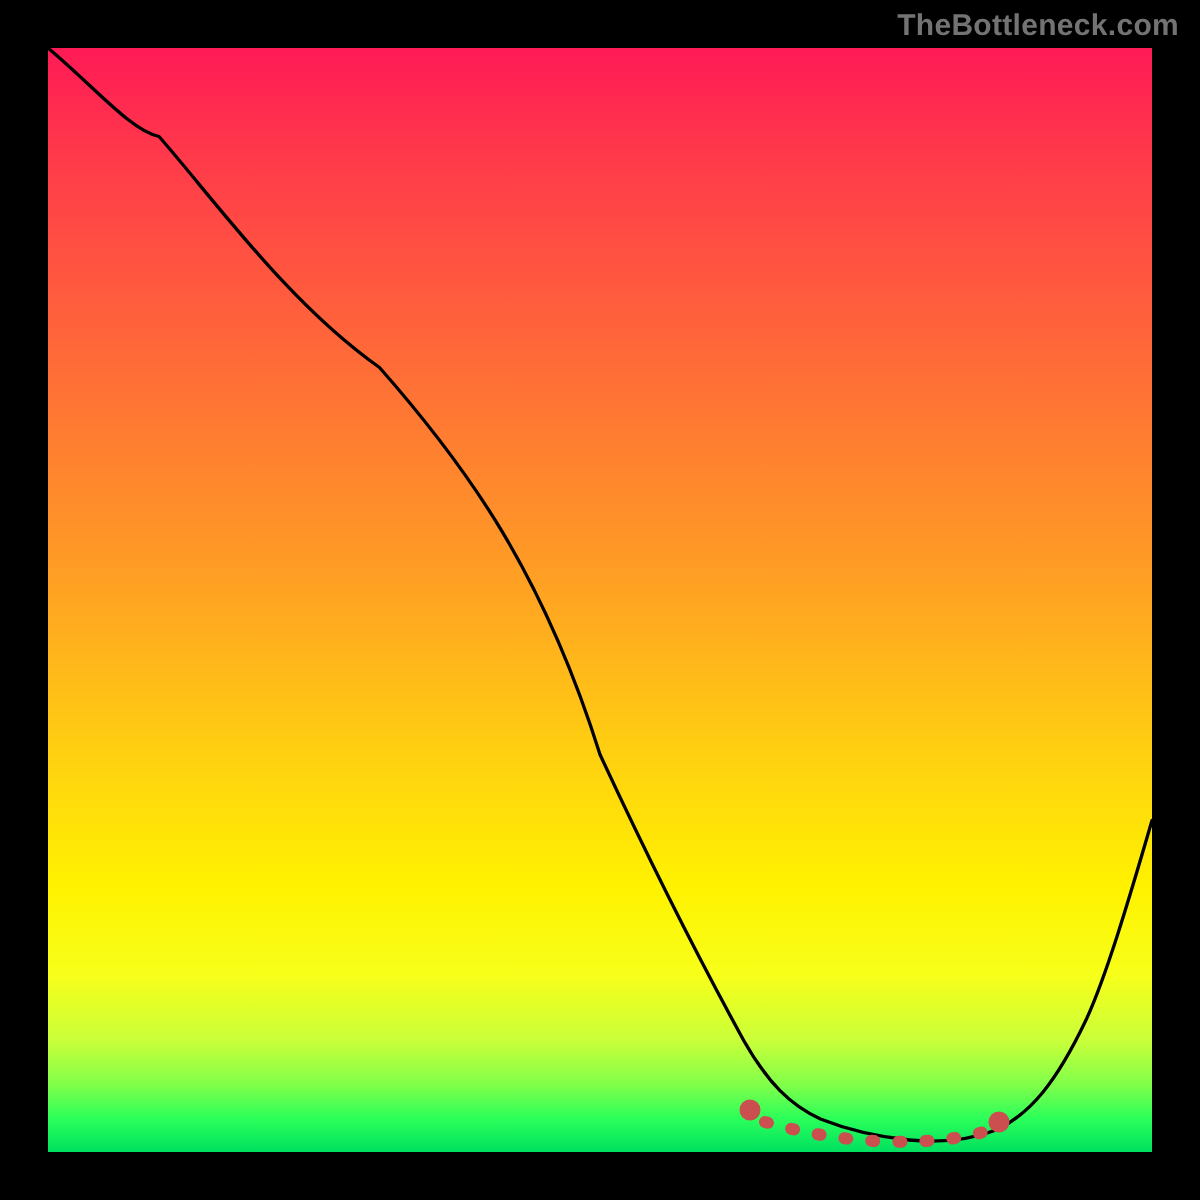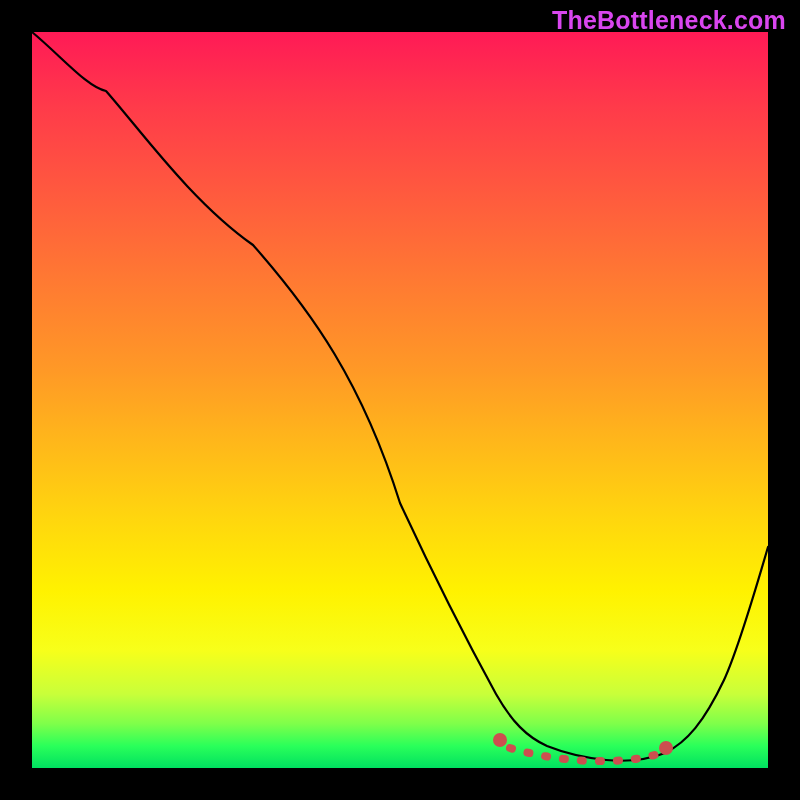--- a/index.html
+++ b/index.html
@@ -14,22 +14,22 @@
   .frame {
     position: relative;
     width: 800px;
     height: 800px;
     background: #000;
   }
   .watermark {
     position: absolute;
     top: 6px;
     right: 14px;
-    color: #d946ef;
-    font-size: 25px;
+    color: #737373;
+    font-size: 20px;
     font-weight: 600;
     letter-spacing: 0.2px;
     z-index: 10;
   }
   .plot-area {
     position: absolute;
     left: 32px;
     top: 32px;
     width: 736px;
     height: 736px;

